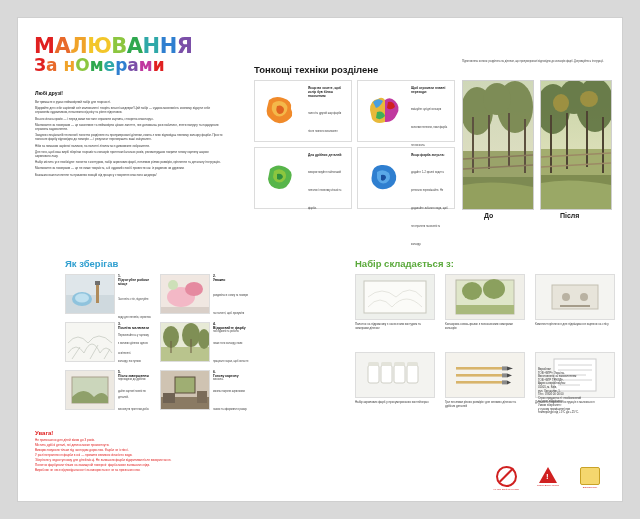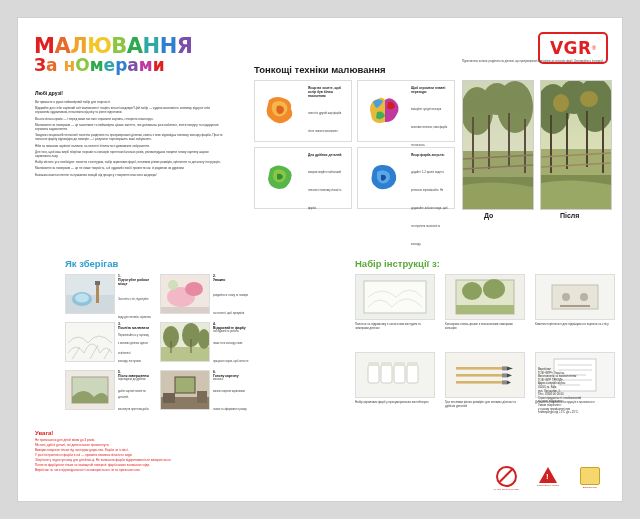--- a/index.html
+++ b/index.html
@@ -96,42 +96,38 @@
 </head>
 <body>
 
 <div class="sheet">
 
   <div class="logo">
     <div class="l1" id="logo1"><span style="color: rgb(224, 32, 32);">М</span><span style="color: rgb(232, 105, 42);">А</span><span style="color: rgb(240, 163, 42);">Л</span><span style="color: rgb(243, 198, 42);">Ю</span><span style="color: rgb(140, 198, 63);">В</span><span style="color: rgb(47, 168, 79);">А</span><span style="color: rgb(47, 168, 168);">Н</span><span style="color: rgb(47, 127, 208);">Н</span><span style="color: rgb(123, 79, 168);">Я</span></div>
     <div class="l2" id="logo2"><span style="color: rgb(224, 32, 32);">З</span><span style="color: rgb(232, 105, 42);">а</span><span style="color: rgb(0, 0, 0);">&nbsp;</span><span style="color: rgb(240, 163, 42);">н</span><span style="color: rgb(140, 198, 63);">О</span><span style="color: rgb(47, 168, 79);">м</span><span style="color: rgb(47, 168, 168);">е</span><span style="color: rgb(47, 127, 208);">р</span><span style="color: rgb(123, 79, 168);">а</span><span style="color: rgb(192, 57, 159);">м</span><span style="color: rgb(224, 32, 32);">и</span></div>
   </div>
 
-  <div class="vgr">
-    <b>VGR</b>
-      <sup>®</sup>
-  </div>
 
   <div class="intro">
     <h4>Любі друзі!</h4>
     <div class="tiny" id="intro-paras">
         <p>Ви тримаєте в руках неймовірний набір для творчості.</p>
         <p>Відкрийте для себе чарівний світ малювання і творіть власні шедеври! Цей набір — чудова можливість кожному відчути себе справжнім художником, незалежно від віку та рівня підготовки.</p>
         <p>Всього кілька кроків — і перед вами постане справжня картина, створена власноруч.</p>
         <p>Малювання за номерами — це захопливе та неймовірно цікаве заняття, яке допомагає розслабитися, зняти напругу та подарувати справжнє задоволення.</p>
         <p>Завдяки спеціальній технології полотно розділене на пронумеровані ділянки, кожна з яких відповідає певному кольору фарби. Просто наносьте фарбу відповідно до номерів — і результат перевершить ваші очікування.</p>
         <p>Ніби за помахом чарівної палички, на полотні з'являється дивовижне зображення.</p>
         <p>Для того, щоб ваш виріб зберігав яскравість кольорів протягом багатьох років, рекомендуємо покрити готову картину шаром акрилового лаку.</p>
         <p>Набір містить усе необхідне: полотно з контуром, набір акрилових фарб, пензлики різних розмірів, кріплення та детальну інструкцію.</p>
         <p>Малювання за номерами — це не лише творчість, а й чудовий спосіб провести час із родиною чи друзями.</p>
         <p>Бажаємо вам натхнення та приємних емоцій від процесу створення власного шедевра!</p>
       </div>
   </div>
 
-  <div class="sect-title" id="tech-title">Тонкощі техніки малювання</div>
+  <div class="sect-title" id="tech-title">Тонкощі техніки розділене</div>
 
   <div class="tech">
 
     <div class="tcell" style="left:0;top:0;">
       <div class="sw">
         <svg class="blob" viewBox="0 0 40 34">
           <path d="M8 6 Q14 1 22 4 Q32 7 30 15 Q34 22 26 27 Q17 32 11 26 Q4 21 6 14 Z" fill="#f08a2a"></path>
           <path d="M12 9 Q18 5 24 9 Q29 14 24 20 Q18 25 13 20 Q9 15 12 9 Z" fill="#f4b84a"></path>
           <path d="M16 12 Q21 10 23 15 Q23 20 18 20 Q14 18 16 12 Z" fill="#e0631f"></path>
         </svg>
@@ -365,21 +361,21 @@
       </div>
       <div class="htx">
         <b>6.</b>
         <b>Готову картину</b>
         <span class="micro">можна покрити акриловим лаком та оформити в рамку.</span>
       </div>
     </div>
 
   </div>
 
-  <div class="sect-title" id="kit-title">Набір інструкції з:</div>
+  <div class="sect-title" id="kit-title">Набір складається з:</div>
 
   <div class="kit">
 
     <div class="kcell" style="left:0;top:0;">
       <div class="kimg">
         <svg width="78" height="44" viewBox="0 0 78 44">
           <rect width="78" height="44" fill="#eef0ec"></rect>
           <rect x="8" y="6" width="62" height="32" fill="#fbfbf8" stroke="#c7c7bd"></rect>
           <g stroke="#cfcfc5" stroke-width="0.5" fill="none">
             <path d="M12 32 Q24 18 36 32 Q50 16 66 32"></path>

